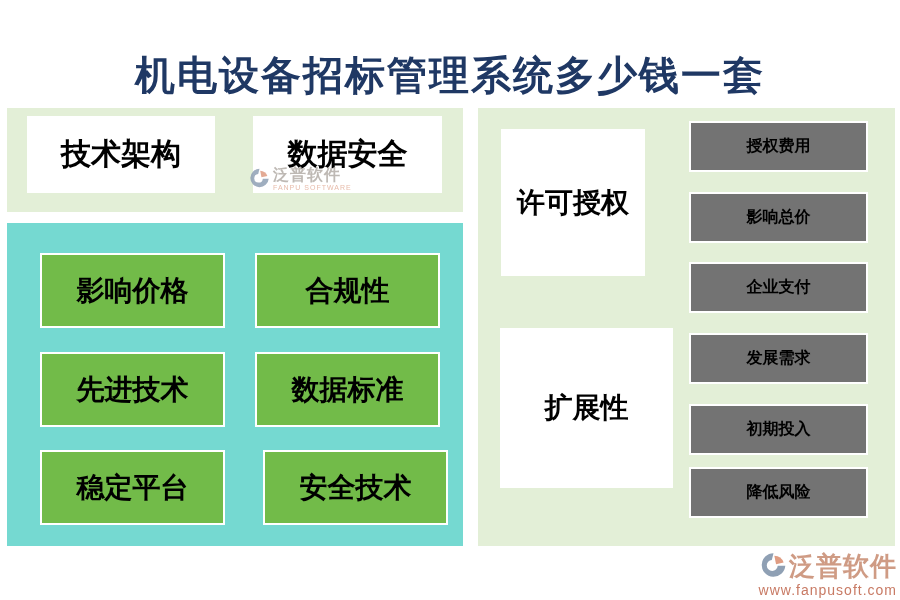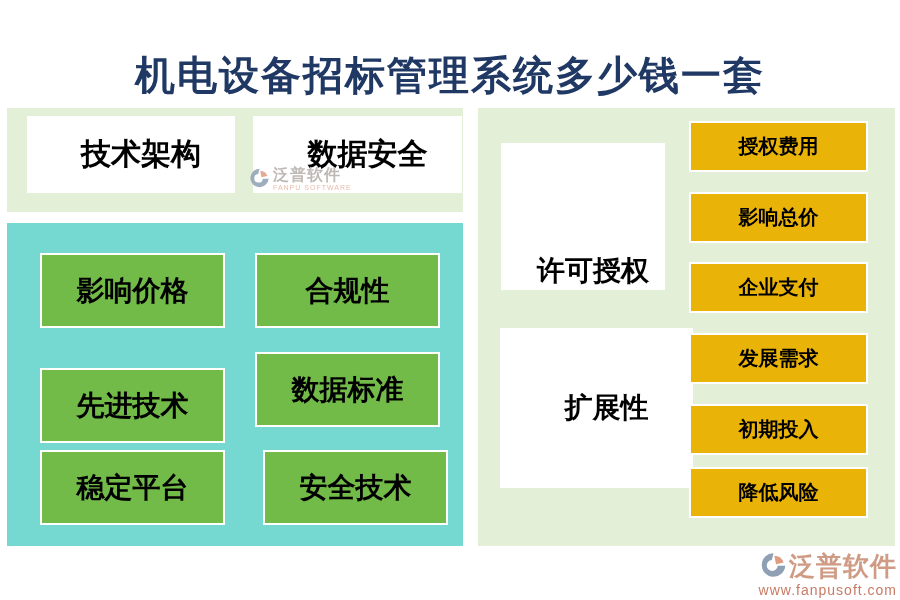--- a/index.html
+++ b/index.html
@@ -6,40 +6,40 @@
   .page{position:relative;width:900px;height:600px;background:#ffffff;overflow:hidden;
         font-family:"Liberation Sans",sans-serif;}
 
   .title{position:absolute;left:0;top:48px;width:900px;margin:0;text-align:center;
          font-family:"Liberation Serif","DejaVu Serif",serif;
          font-size:40px;font-weight:bold;color:#1f3864;letter-spacing:2px;}
 
   
   .left-band{position:absolute;left:7px;top:108px;width:456px;height:104px;background:#e3efd7;}
   .white-card{position:absolute;background:#ffffff;display:flex;align-items:center;justify-content:center;
-              font-weight:bold;color:#000;padding-left:20px;}
+              font-weight:bold;color:#000;}
   .card-l{left:20px;top:8px;width:188px;height:77px;font-size:30px;}
   .card-r{left:246px;top:8px;width:189px;height:77px;font-size:30px;}
 
   
   .teal-box{position:absolute;left:7px;top:223px;width:456px;height:323px;background:#75d9d1;}
   .green-btn{position:absolute;width:185px;height:75px;background:#72bb49;border:2px solid #ffffff;
              box-sizing:border-box;display:flex;align-items:center;justify-content:center;
              font-size:28px;font-weight:bold;color:#000;}
   .g0{left:33px;top:30px;}  .g1{left:248px;top:30px;}
-  .g2{left:33px;top:129px;margin-top:16px;} .g3{left:248px;top:129px;}
+  .g2{left:33px;top:129px;} .g3{left:248px;top:129px;}
   .g4{left:33px;top:227px;} .g5{left:248px;top:227px;margin-left:8px;}
 
   
   .right-band{position:absolute;left:478px;top:108px;width:417px;height:438px;background:#e3efd7;}
-  .sq1{left:23px;top:35px;width:144px;height:147px;font-size:28px;align-items:flex-end;}
+  .sq1{left:23px;top:21px;width:144px;height:147px;font-size:28px;}
   .sq2{left:22px;top:220px;width:173px;height:160px;font-size:28px;}
-  .side-btn{position:absolute;left:211px;width:179px;height:51px;background:#eab308;border:2px solid #ffffff;
+  .side-btn{position:absolute;left:211px;width:179px;height:51px;background:#737373;border:2px solid #ffffff;
             box-sizing:border-box;display:flex;align-items:center;justify-content:center;
-            font-size:20px;font-weight:bold;color:#000;}
+            font-size:16px;font-weight:bold;color:#000;}
   .r0{top:13px;} .r1{top:84px;} .r2{top:154px;}
   .r3{top:225px;} .r4{top:296px;} .r5{top:359px;}
 
   
   .watermark{position:absolute;left:249px;top:166px;display:flex;align-items:flex-start;opacity:0.85;}
   .watermark .wm-text{margin-left:3px;}
   .wm-brand{font-size:16px;font-weight:bold;color:#b3ada7;letter-spacing:1px;line-height:18px;}
   .wm-sub{font-size:7px;color:#e3b09c;letter-spacing:1px;line-height:8px;}
 
   

